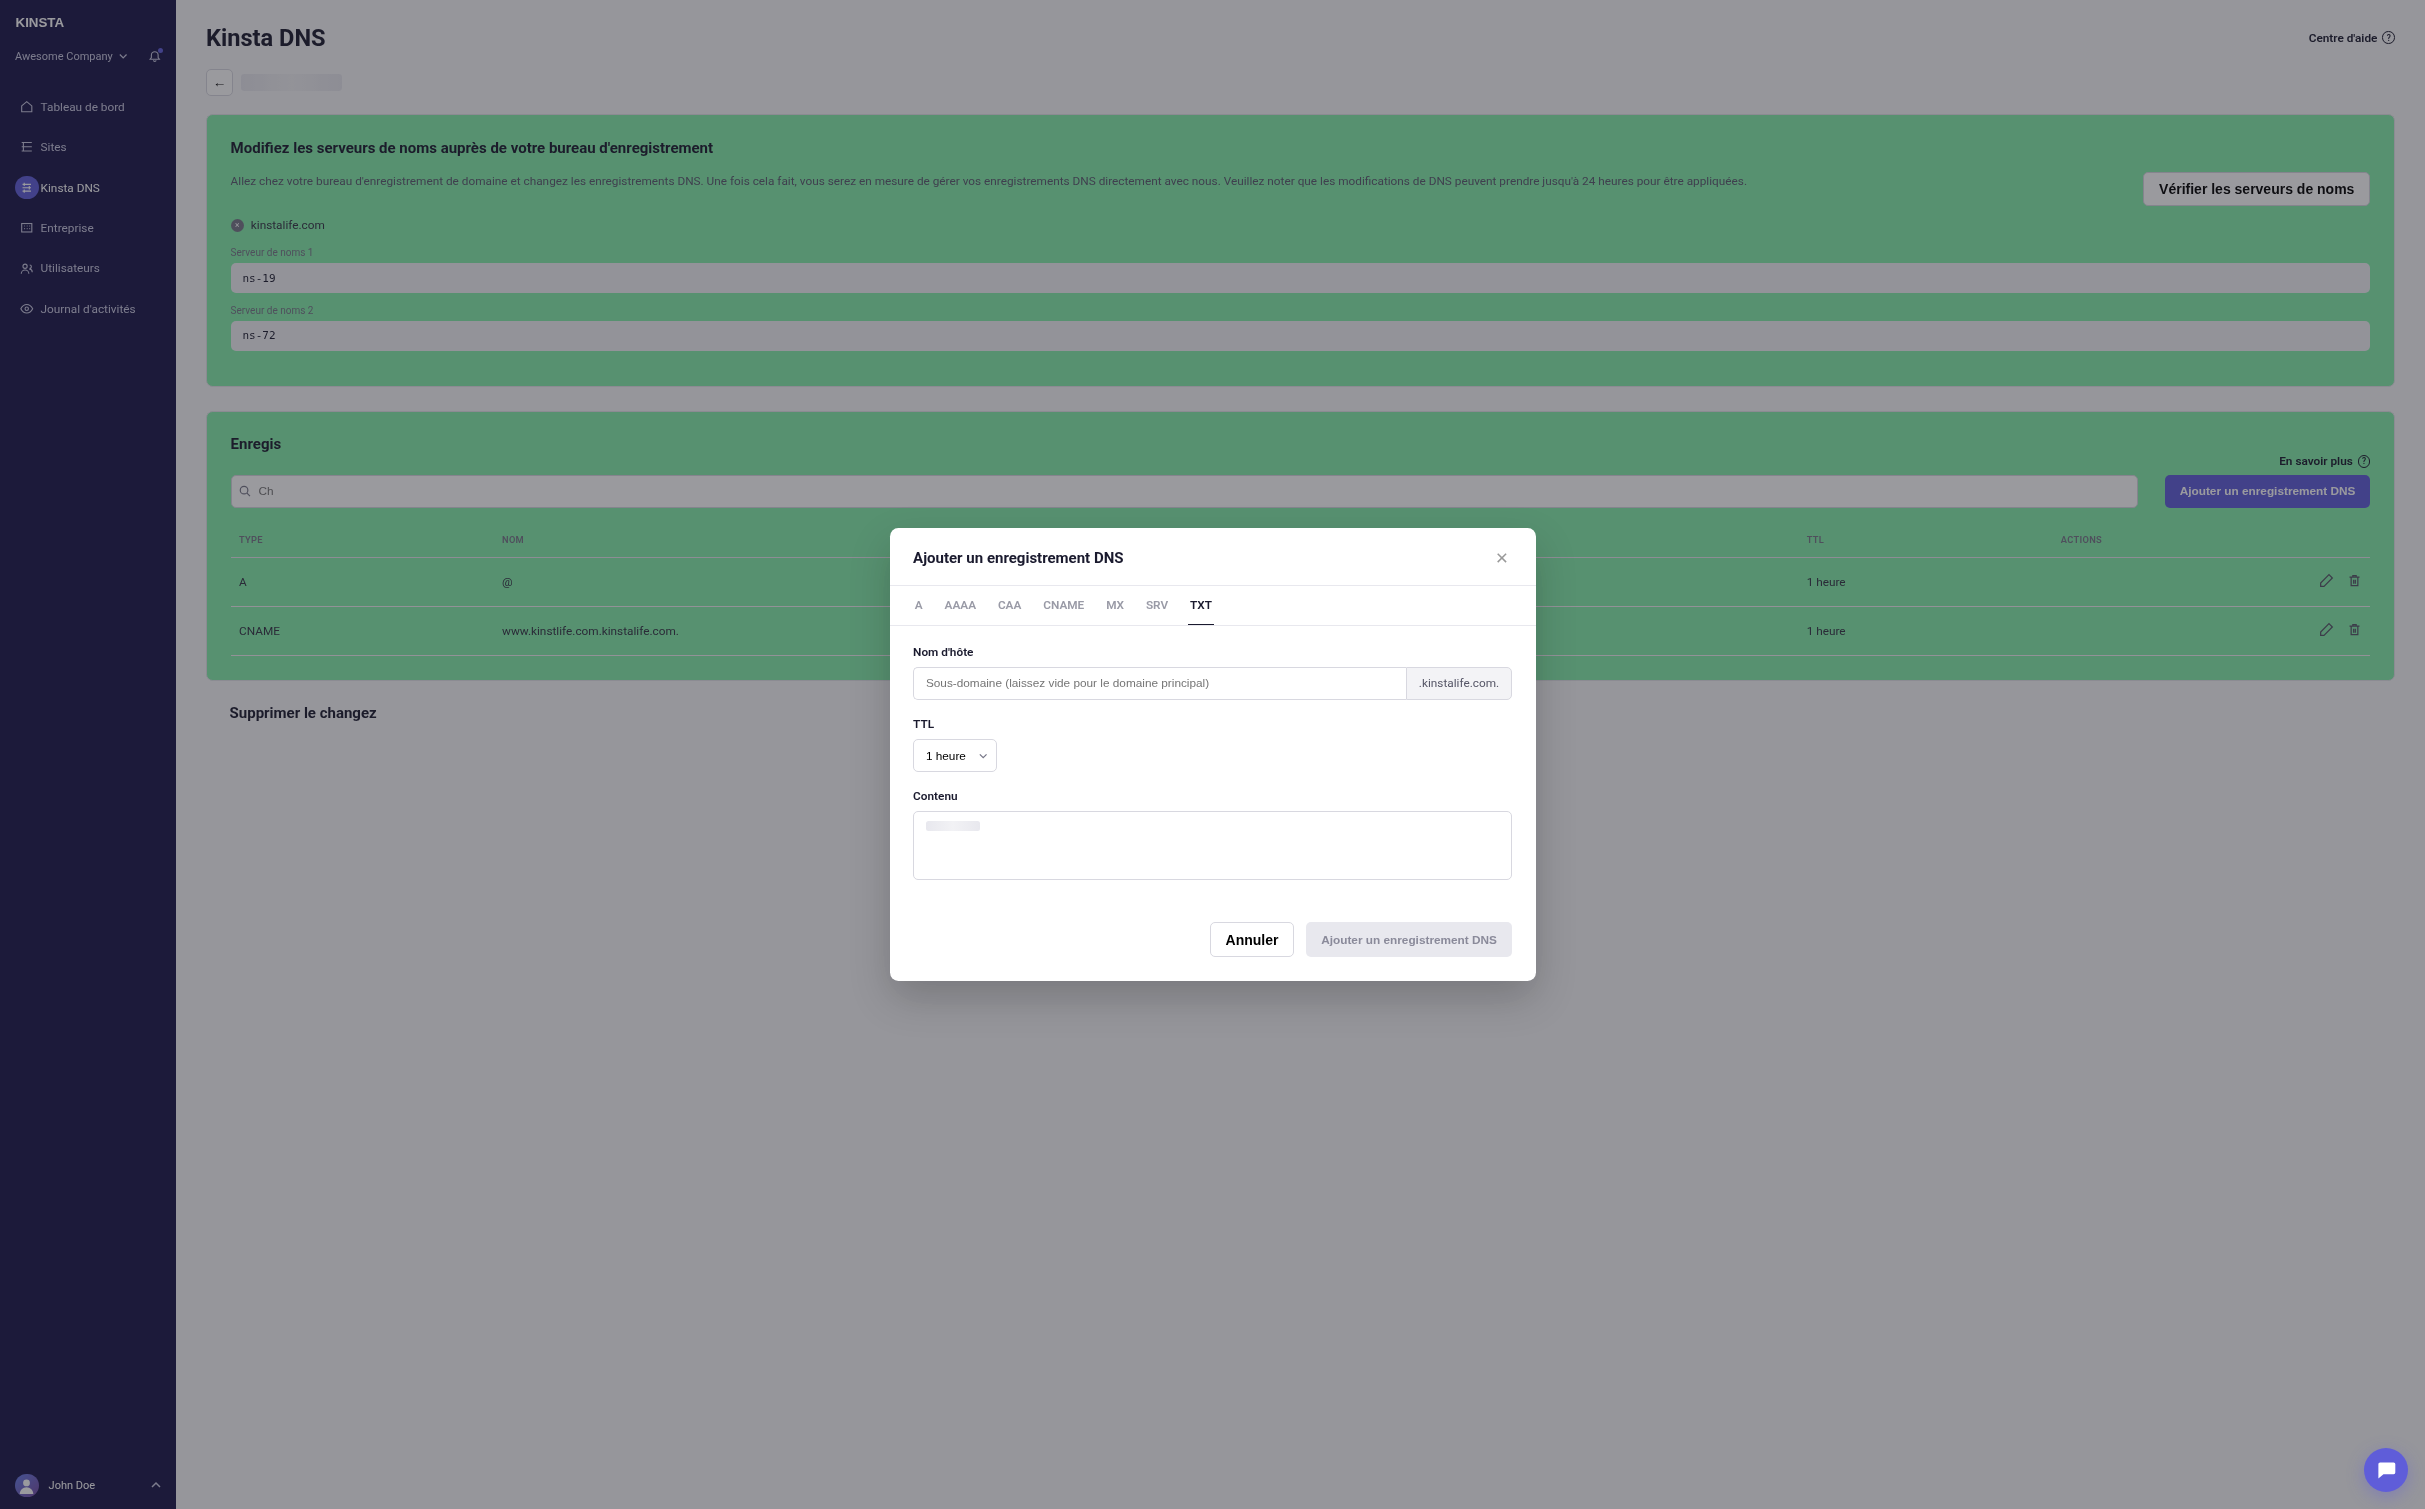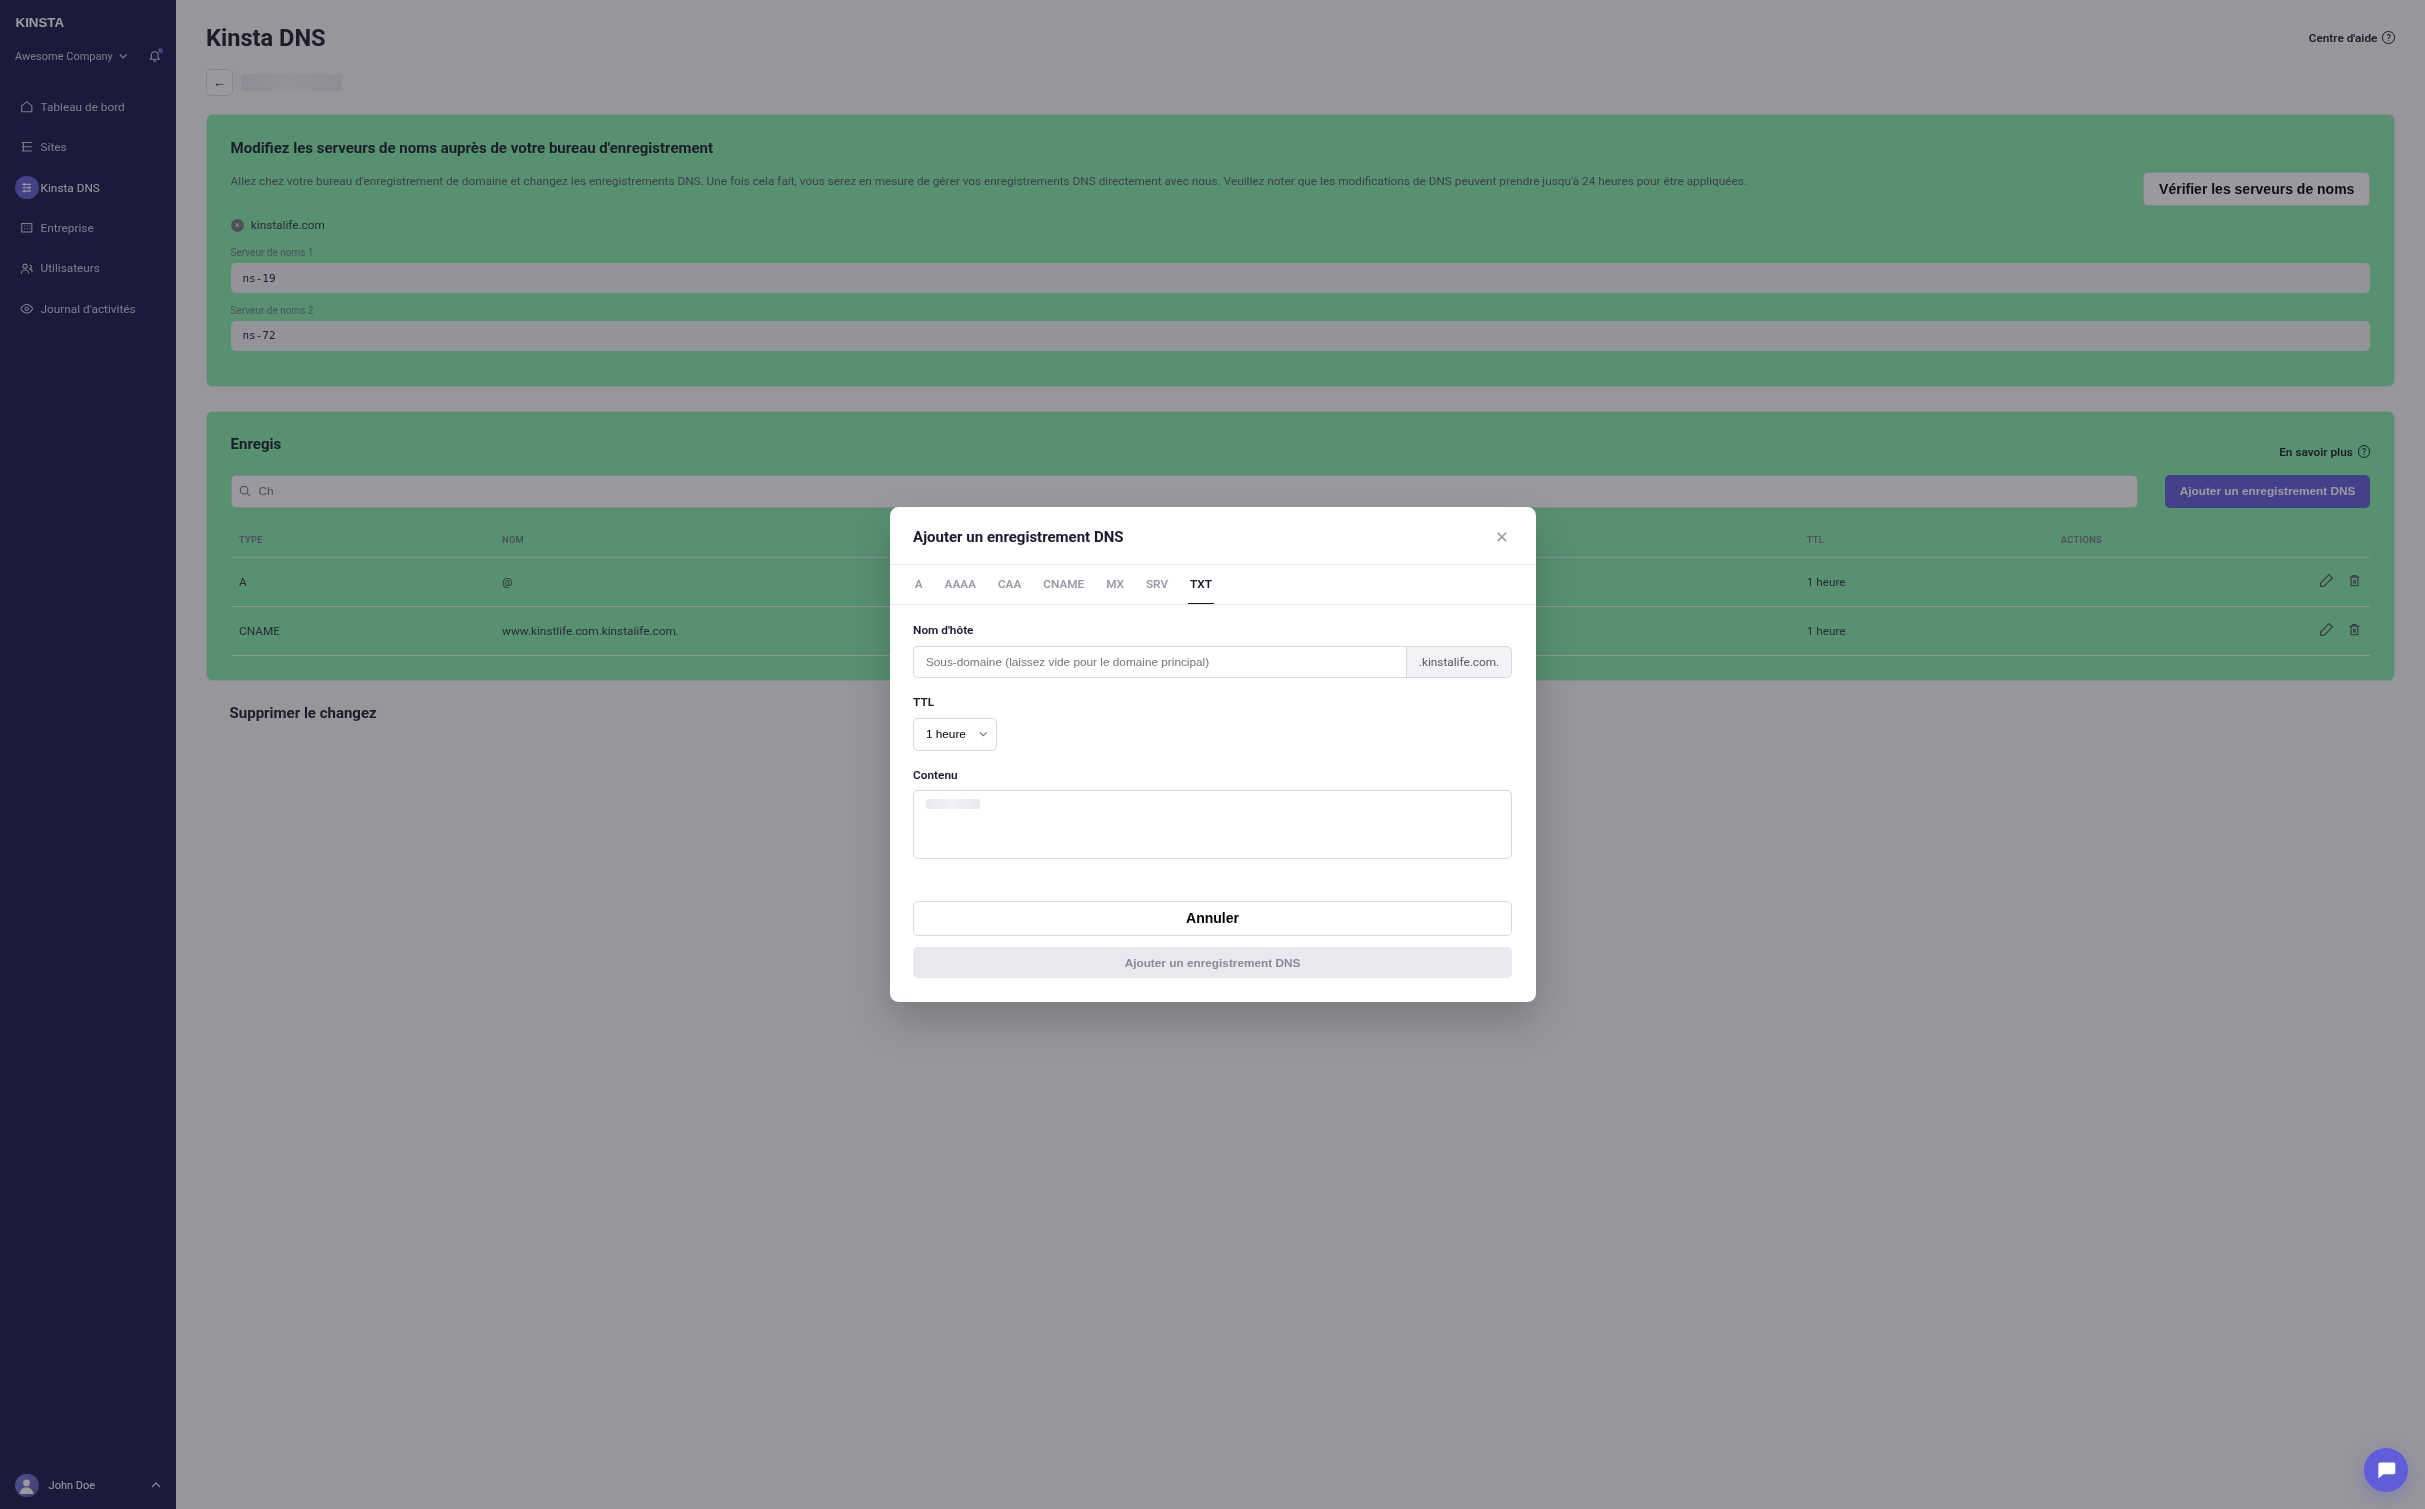--- a/index.html
+++ b/index.html
@@ -47,21 +47,21 @@
     .btn-outline { border: 0.8px solid #d8d8e0; background: #fff; border-radius: 5px; padding: 8.4px 15px; font-size: 14px; font-weight: 600; cursor: pointer; white-space: nowrap; }
     .btn-primary { background: #5f5dd9; color: #fff; border: none; border-radius: 5px; padding: 8.4px 15px; font-size: 11.8px; font-weight: 600; cursor: pointer; }
     .btn-disabled { background: #e8e8ee; color: #8a8a9a; border: none; border-radius: 5px; padding: 8.4px 15px; font-size: 11.8px; font-weight: 600; cursor: not-allowed; }
     
     .domain-row { display: flex; align-items: center; gap: 6.7px; margin: 11.8px 0 15px; font-size: 11.8px; color: #333344; }
     .domain-icon { width: 13.5px; height: 13.5px; background: #777788; border-radius: 50%; display: inline-flex; align-items: center; justify-content: center; color: #fff; font-size: 8.4px; }
     
     .ns-label { font-size: 10px; color: #777788; margin-bottom: 5px; }
     .ns-value { font-family: monospace; font-size: 11px; background: #f3f3f6; padding: 8.4px 11.8px; border-radius: 5px; margin-bottom: 11.8px; display: flex; justify-content: space-between; align-items: center; }
     
-    .records-header { display: flex; justify-content: space-between; align-items: center; margin-bottom: 6.7px; }
+    .records-header { display: flex; justify-content: space-between; align-items: flex-end; margin-bottom: 6.7px; }
     .records-sub { font-size: 11.8px; color: #5a5a6e; margin-bottom: 17px; }
     .records-controls { display: flex; justify-content: space-between; gap: 27px; margin-bottom: 15px; }
     .search-wrap { flex: 1; position: relative; }
     .search-input { width: 100%; border: 0.8px solid #d8d8e0; border-radius: 5px; padding: 8.4px 10px 8.4px 27px; font-size: 11.8px; }
     .search-icon { position: absolute; left: 8.4px; top: 50%; transform: translateY(-50%); width: 11.8px; height: 11.8px; color: #777788; }
     
     .table { width: 100%; border-collapse: collapse; font-size: 11.8px; }
     .table th { text-align: left; padding: 11.8px 8.4px; font-size: 9.3px; font-weight: 600; color: #777788; letter-spacing: 0.3px; border-bottom: 0.8px solid #e8e8ee; }
     .table td { padding: 15px 8.4px; border-bottom: 0.8px solid #f0f0f3; color: #333344; }
     .actions-cell { text-align: right; }
@@ -81,21 +81,21 @@
     .modal-body { padding: 18.5px 23.6px; }
     .form-label { display: block; font-size: 11.8px; font-weight: 600; color: #1a1a2e; margin-bottom: 8.4px; }
     .input-group { display: flex; margin-bottom: 17px; }
     .input-group input { flex: 1; border: 0.8px solid #d8d8e0; border-right: none; border-radius: 5px 0 0 5px; padding: 8.4px 11.8px; font-size: 11.8px; }
     .input-suffix { border: 0.8px solid #d8d8e0; background: #f3f3f6; border-radius: 0 5px 5px 0; padding: 8.4px 11.8px; font-size: 11.8px; color: #555566; }
     .select-wrap { position: relative; display: inline-block; margin-bottom: 17px; }
     .select { border: 0.8px solid #d8d8e0; border-radius: 5px; padding: 8.4px 29px 8.4px 11.8px; font-size: 11.8px; background: #fff; appearance: none; cursor: pointer; }
     .select-caret { position: absolute; right: 10px; top: 50%; transform: translateY(-50%); pointer-events: none; width: 8.4px; height: 8.4px; color: #777788; }
     .textarea { width: 100%; border: 0.8px solid #d8d8e0; border-radius: 5px; padding: 8.4px 11.8px; font-size: 11.8px; min-height: 69px; resize: vertical; margin-bottom: 8.4px; }
     .textarea-skeleton { width: 54px; height: 10px; background: linear-gradient(90deg, #e8e8ee 0%, #f2f2f5 50%, #e8e8ee 100%); border-radius: 2.5px; }
-    .modal-footer { display: flex; justify-content: flex-end; gap: 11.8px; padding: 15px 23.6px 23.6px; flex-direction: column; }
+    .modal-footer { display: flex; justify-content: flex-end; gap: 11.8px; padding: 15px 23.6px 23.6px; }
     
     
     .chat-widget { position: fixed; bottom: 17px; right: 17px; width: 44px; height: 44px; background: #5f5dd9; border-radius: 50%; display: flex; align-items: center; justify-content: center; cursor: pointer; box-shadow: 0 5px 17px rgba(95,93,217,0.4); }
     .chat-widget svg { width: 22px; height: 22px; fill: #fff; }
   </style>
 </head>
 <body>
 
 <div class="app">
   <aside class="sidebar">

